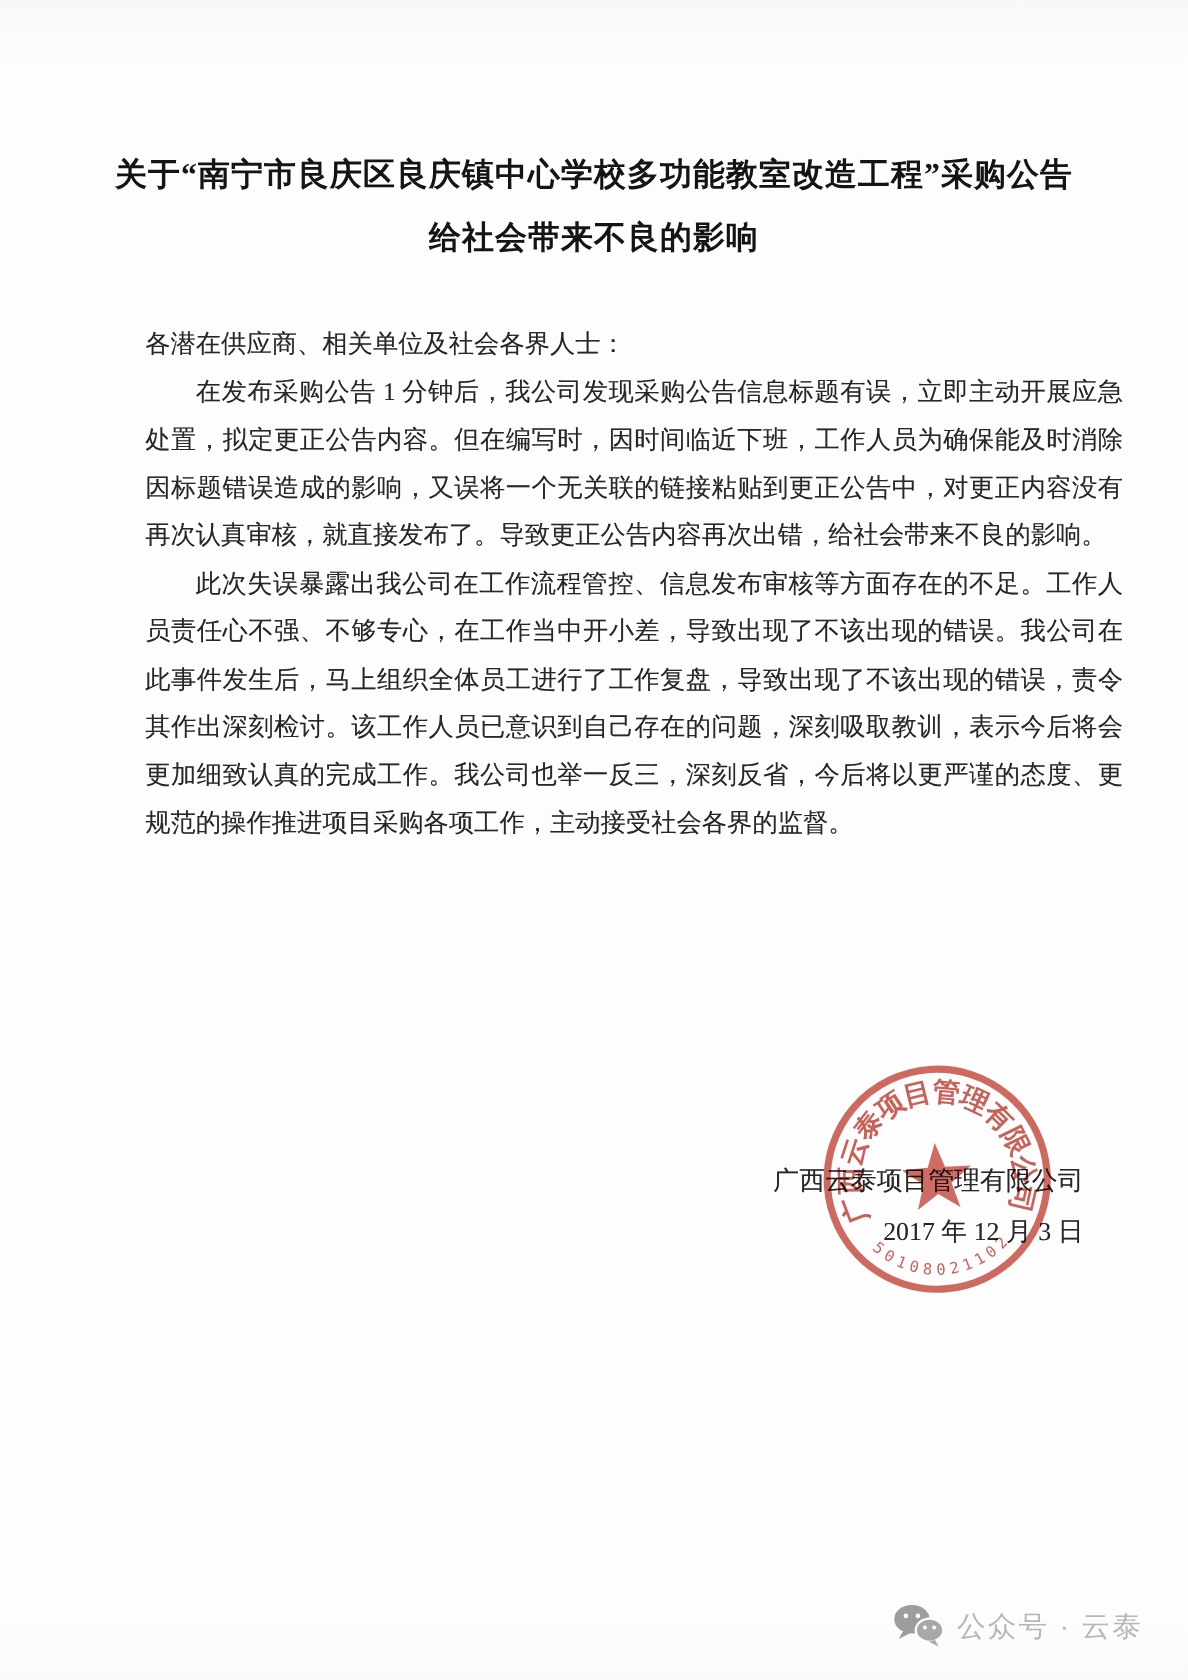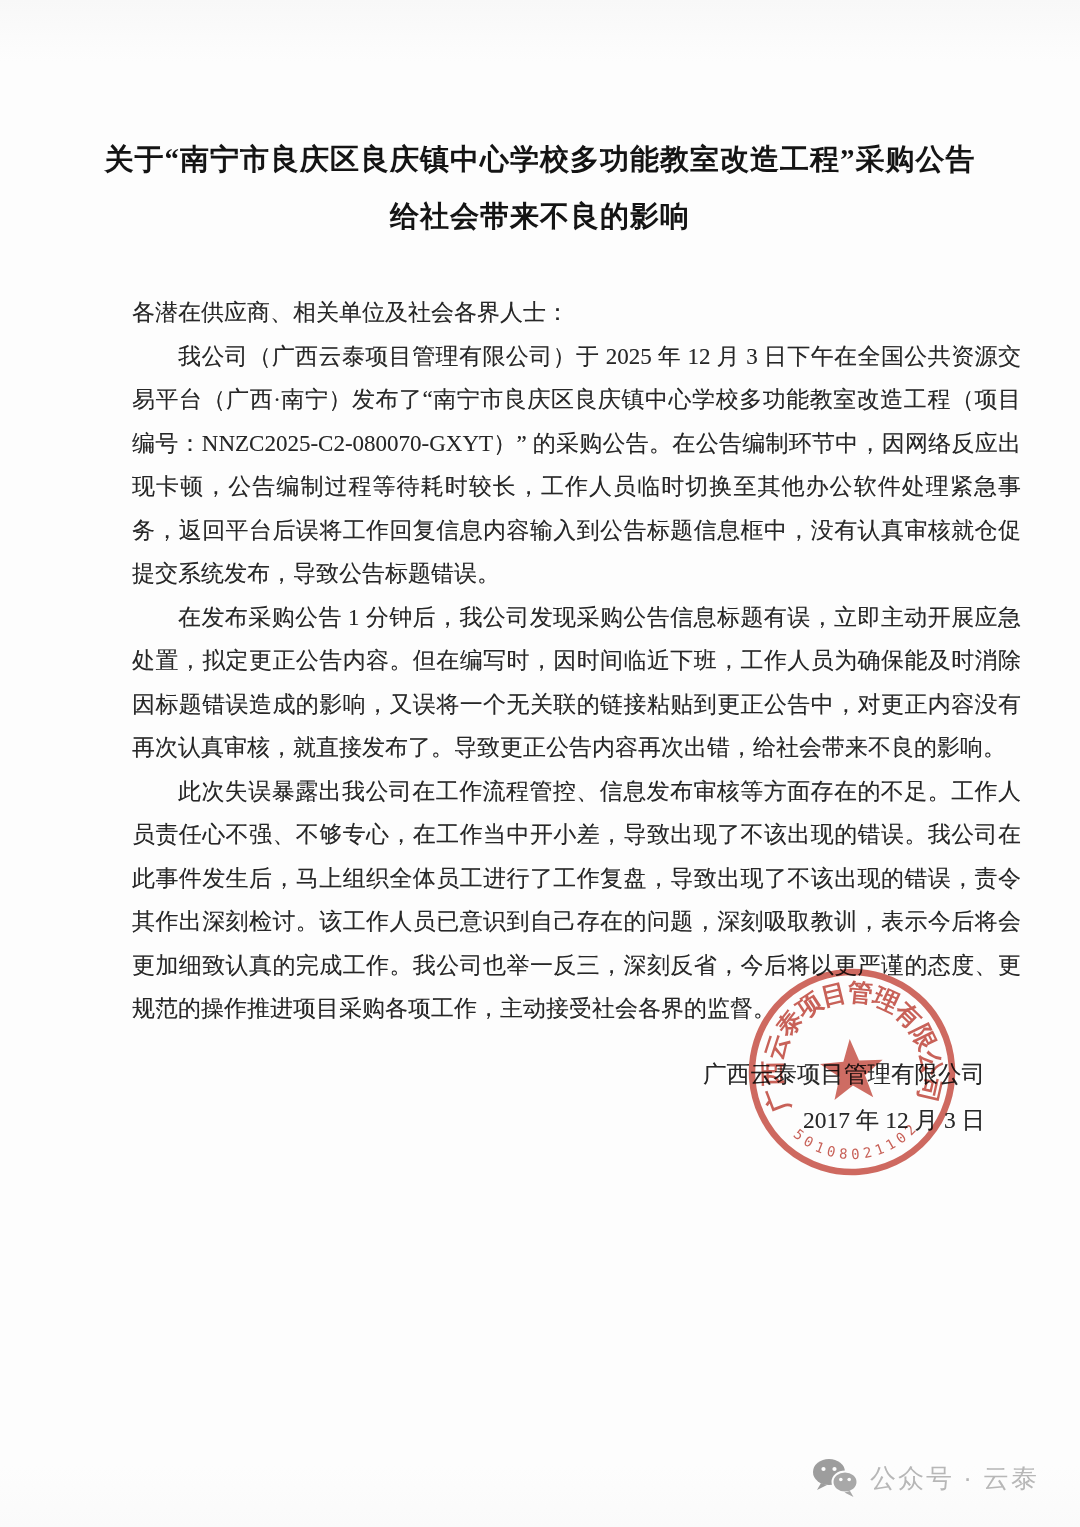--- a/index.html
+++ b/index.html
@@ -103,21 +103,20 @@
 
 <div class="page">
 
   <h1 class="doc-title">
     <span class="title-line">关于“南宁市良庆区良庆镇中心学校多功能教室改造工程”采购公告</span>
     <span class="title-line">给社会带来不良的影响</span>
   </h1>
 
   <div class="doc-body">
     <p class="salutation">各潜在供应商、相关单位及社会各界人士：</p>
-    <p class="para">我公司（广西云泰项目管理有限公司）于 2025 年 12 月 3 日下午在全国公共资源交易平台（广西·南宁）发布了“南宁市良庆区良庆镇中心学校多功能教室改造工程（项目编号：NNZC2025-C2-080070-GXYT）” 的采购公告。在公告编制环节中，因网络反应出现卡顿，公告编制过程等待耗时较长，工作人员临时切换至其他办公软件处理紧急事务，返回平台后误将工作回复信息内容输入到公告标题信息框中，没有认真审核就仓促提交系统发布，导致公告标题错误。</p>
     <p class="para">在发布采购公告 1 分钟后，我公司发现采购公告信息标题有误，立即主动开展应急处置，拟定更正公告内容。但在编写时，因时间临近下班，工作人员为确保能及时消除因标题错误造成的影响，又误将一个无关联的链接粘贴到更正公告中，对更正内容没有再次认真审核，就直接发布了。导致更正公告内容再次出错，给社会带来不良的影响。</p>
     <p class="para">此次失误暴露出我公司在工作流程管控、信息发布审核等方面存在的不足。工作人员责任心不强、不够专心，在工作当中开小差，导致出现了不该出现的错误。我公司在此事件发生后，马上组织全体员工进行了工作复盘，导致出现了不该出现的错误，责令其作出深刻检讨。该工作人员已意识到自己存在的问题，深刻吸取教训，表示今后将会更加细致认真的完成工作。我公司也举一反三，深刻反省，今后将以更严谨的态度、更规范的操作推进项目采购各项工作，主动接受社会各界的监督。</p>
   </div>
 
   <div class="signature">
     <div>广西云泰项目管理有限公司</div>
     <div>2017 年 12 月 3 日</div>
   </div>
 
   <svg class="stamp" viewBox="0 0 210 210" xmlns="http://www.w3.org/2000/svg">

